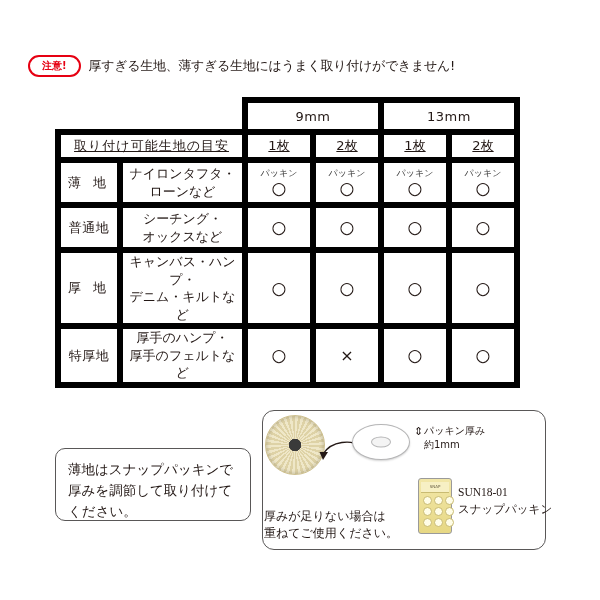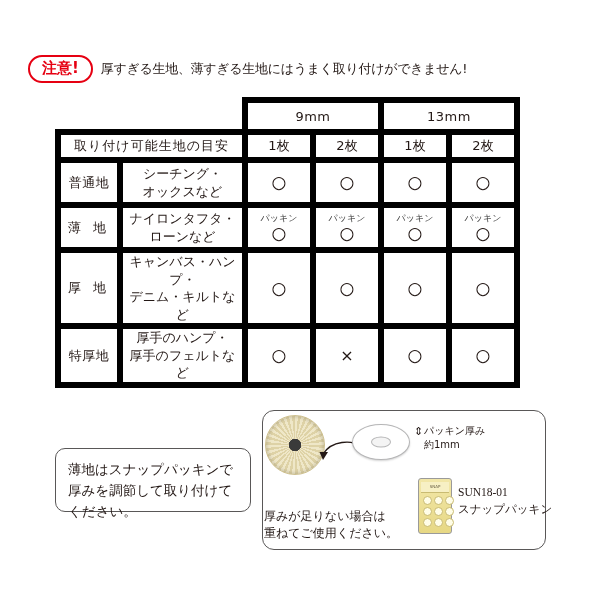--- a/index.html
+++ b/index.html
@@ -15,21 +15,21 @@
   
   .notice{
     position:absolute;
     left:28px; top:55px;
     display:flex;align-items:center;gap:8px;
   }
   .notice-badge{
     border:2px solid #e60012;
     color:#e60012;
     border-radius:14px;
-    font-size:15px;
+    font-size:10px;
     font-weight:bold;
     padding:3px 12px 4px 12px;
     line-height:1.1;
     white-space:nowrap;
   }
   .notice-text{
     font-size:13px;
     color:#231815;
     white-space:nowrap;
     letter-spacing:-0.3px;
@@ -60,20 +60,21 @@
   .hdr-press{
     background:#5a5656;
     color:#ffffff;
     font-size:12px;
     line-height:1.25;
     height:42px;
   }
   .row-guide{
     height:28px;
     font-size:14px;
+    text-decoration:underline;
   }
   .guide-label{
     text-align:center;
     letter-spacing:1px;
   }
   .cnt-col{width:68px;}
   .lbl-col{width:62px;}
   .desc-col{width:125px;}
 
   .cat{
@@ -100,21 +101,21 @@
     font-size:17px;
     line-height:1;
     color:#231815;
   }
   .mark-x{font-size:16px;}
 
   
   .bubble{
     position:absolute;
     left:55px; top:448px;
-    width:196px;height:64px;
+    width:196px;height:73px;
     border:1px solid #595757;
     border-radius:10px;
     box-sizing:border-box;
     padding:10px 12px;
     font-size:13.5px;
     line-height:1.55;
     background:#fff;
   }
   .panel{
     position:absolute;
@@ -231,61 +232,61 @@
     </tr>
     <tr class="row-guide">
       <td class="guide-label" colspan="2">取り付け可能生地の目安</td>
       <td>1枚</td>
       <td>2枚</td>
       <td>1枚</td>
       <td>2枚</td>
     </tr>
 
     <tr class="datarow">
+      <td class="cat">薄 地</td>
+      <td class="desc">
+        <span style="white-space:pre-line">ナイロンタフタ・
+ローンなど</span>
+      </td>
+      <td>
+        <div class="packing-note">パッキン</div>
+        <div class="mark">○</div>
+      </td>
+      <td>
+        <div class="packing-note">パッキン</div>
+        <div class="mark">○</div>
+      </td>
+      <td>
+        <div class="packing-note">パッキン</div>
+        <div class="mark">○</div>
+      </td>
+      <td>
+        <div class="packing-note">パッキン</div>
+        <div class="mark">○</div>
+      </td>
+    </tr>
+
+    <tr class="datarow">
       <td class="cat cat-narrow">普通地</td>
       <td class="desc">
         <span style="white-space:pre-line">シーチング・
 オックスなど</span>
       </td>
       <td>
           <div class="mark">○</div>
         </td>
       <td>
           <div class="mark">○</div>
         </td>
       <td>
           <div class="mark">○</div>
         </td>
       <td>
           <div class="mark">○</div>
         </td>
-    </tr>
-
-    <tr class="datarow">
-      <td class="cat">薄 地</td>
-      <td class="desc">
-        <span style="white-space:pre-line">ナイロンタフタ・
-ローンなど</span>
-      </td>
-      <td>
-        <div class="packing-note">パッキン</div>
-        <div class="mark">○</div>
-      </td>
-      <td>
-        <div class="packing-note">パッキン</div>
-        <div class="mark">○</div>
-      </td>
-      <td>
-        <div class="packing-note">パッキン</div>
-        <div class="mark">○</div>
-      </td>
-      <td>
-        <div class="packing-note">パッキン</div>
-        <div class="mark">○</div>
-      </td>
     </tr>
 
     <tr class="datarow">
       <td class="cat">厚 地</td>
       <td class="desc">
         <span style="white-space:pre-line">キャンバス・ハンプ・
 デニム・キルトなど</span>
       </td>
       <td>
           <div class="mark">○</div>

